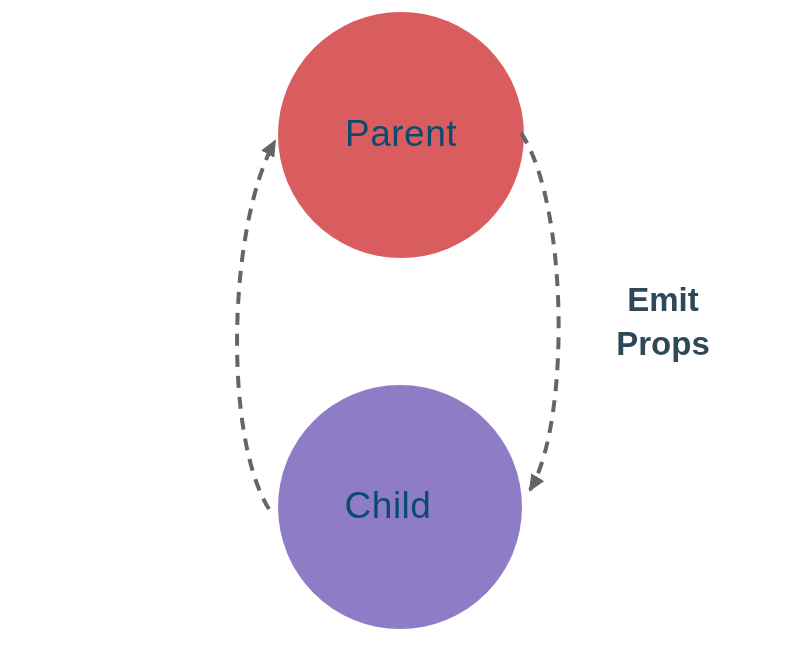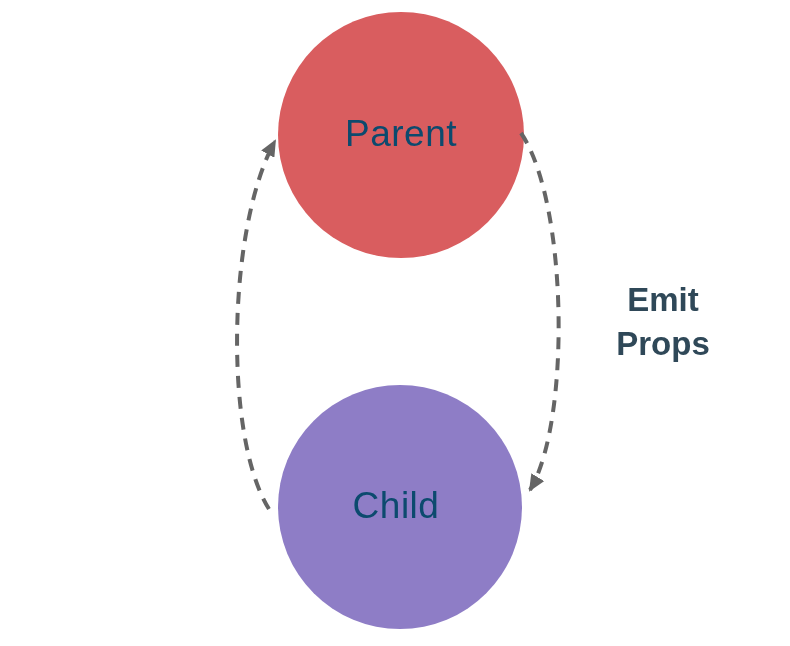--- a/index.html
+++ b/index.html
@@ -23,21 +23,21 @@
   .node-label {
     position: absolute;
     transform: translate(-50%, -50%);
     font-size: 37px;
     font-weight: 400;
     color: #0c4a6e;
     white-space: nowrap;
     letter-spacing: 0.5px;
   }
   .node-label.parent-label { left: 401px; top: 134px; }
-  .node-label.child-label  { left: 396px; top: 506px; }
+  .node-label.child-label  { left: 388px; top: 506px; }
   .edge-label {
     position: absolute;
     transform: translate(-50%, -50%);
     font-size: 33px;
     font-weight: 700;
     color: #2f4858;
     text-align: center;
     line-height: 1.32;
     white-space: pre-line;
   }

